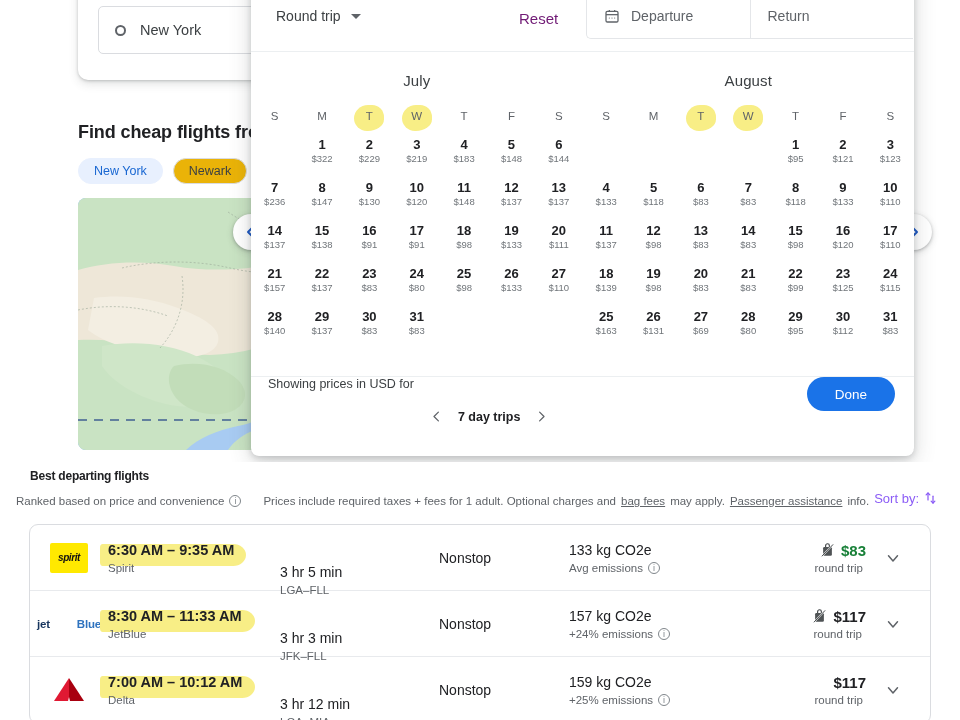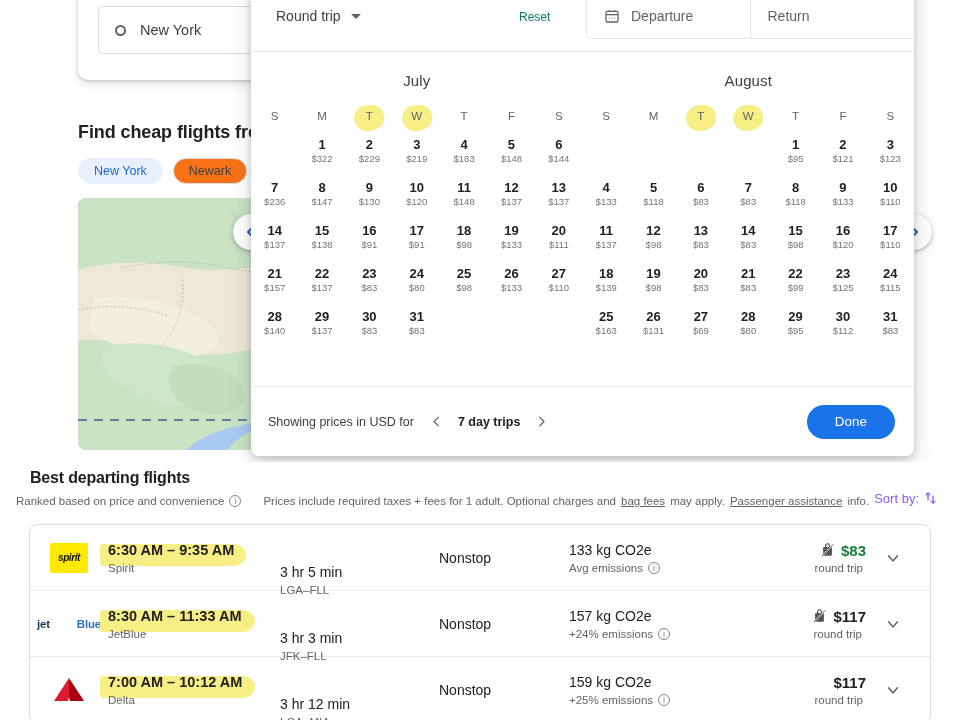--- a/index.html
+++ b/index.html
@@ -31,21 +31,21 @@
   .origin-text { font-size: 14.5px; color: #3c4043; }
 
   .section-title {
     position: absolute; left: 78px; top: 122px;
     font-size: 18px; font-weight: 700; color: #202124; letter-spacing: -.1px;
     white-space: nowrap;
   }
   .chips { position: absolute; left: 78px; top: 158px; display: flex; gap: 10px; }
   .chip {
     height: 26px; padding: 0 15px; border-radius: 14px;
-    border: 1px solid #dadce0; background: #f97316;
+    border: 1px solid #dadce0; background: #eab308;
     display: flex; align-items: center;
     font-size: 12.5px; color: #3c4043; white-space: nowrap;
   }
   .chip.active { background: #e8f0fe; border-color: #e8f0fe; color: #1967d2; font-weight: 500; }
 
   
   .map-box {
     position: absolute; left: 78px; top: 198px; width: 470px; height: 252px;
     border-radius: 8px; overflow: hidden; background: #a9cbf5;
   }
@@ -69,21 +69,21 @@
     overflow: hidden;
   }
   .cal-top { height: 104px; position: relative; border-bottom: 1px solid #eceff1; }
   .trip-type {
     position: absolute; left: 25px; top: 60px;
     display: flex; align-items: center; gap: 10px;
     font-size: 14px; color: #3c4043;
   }
   .caret { width: 0; height: 0; border-left: 5px solid transparent; border-right: 5px solid transparent; border-top: 5px solid #5f6368; }
   .reset-btn {
-    position: absolute; left: 268px; top: 62px; font-size: 12px; color: #0f766e;
+    position: absolute; left: 268px; top: 62px; font-size: 15px; color: #701a75;
   }
   .date-box {
     position: absolute; left: 335px; top: 45px; width: 327px; height: 46px;
     border: 1px solid #e4e6e9; border-right: none; border-radius: 5px 0 0 5px;
     display: flex; align-items: center; background: #fff;
   }
   .date-half { flex: 1; display: flex; align-items: center; gap: 11px; padding: 0 17px; height: 100%; }
   .date-half + .date-half { border-left: 1px solid #e4e6e9; }
   .date-label { font-size: 14px; color: #5f6368; }
   .cal-icon { width: 16px; height: 16px; color: #5f6368; flex: none; }
@@ -105,38 +105,38 @@
     border-radius: 50% 42% 58% 46% / 55% 50% 48% 52%;
     z-index: 0;
   }
   .dow span { position: relative; z-index: 1; }
   .day { text-align: center; padding: 8px 0 6px; }
   .day .d { font-size: 13px; color: #202124; font-weight: 700; line-height: 15px; }
   .day .p { font-size: 9.5px; color: #70757a; line-height: 14px; }
   .day.empty .d, .day.empty .p { visibility: hidden; }
 
   .cal-footer {
-    position: absolute; left: 0; right: 0; bottom: 0; height: 70px;
-    border-top: 1px solid #eceff1; display: flex; align-items: center;
+    position: absolute; left: 0; right: 0; bottom: 0; height: 80px;
+    border-top: 1px solid #eceff1; display: flex; 
     padding: 0 19px 0 17px;
   }
   .foot-text { font-size: 12.5px; color: #3c4043; }
   .foot-nav { display: flex; align-items: center; gap: 14px; margin-left: 15px; }
   .foot-nav .arrow { color: #5f6368; display: flex; }
   .trip-len { font-size: 12.5px; color: #202124; font-weight: 700; }
   .done-btn {
     margin-left: auto; background: #1a73e8; color: #fff;
     height: 34px; padding: 0 28px; border: none; border-radius: 17px;
     font-size: 13.5px; font-family: inherit; font-weight: 500; cursor: pointer;
   }
 
   
   #results { position: absolute; left: 0; top: 462px; right: 0; bottom: 0; background:#fff; }
   .res-head { position: absolute; left: 30px; top: 7px; }
-  .res-title { font-size: 16px; font-weight: 700; color: #202124; letter-spacing: -.2px; }
+  .res-title { font-size: 12px; font-weight: 700; color: #202124; letter-spacing: -.2px; }
   .res-sub {
     position: absolute; left: 16px; top: 33px;
     display: flex; align-items: flex-end; gap: 5px;
     font-size: 11.5px; color: #5f6368; white-space: nowrap;
   }
   .res-sub .gap { display: inline-block; width: 12px; }
   .info-i {
     width: 12px; height: 12px; border: 1px solid #80868b; border-radius: 50%;
     font-size: 9px; line-height: 11px; text-align: center; color: #80868b; flex: none;
   }

